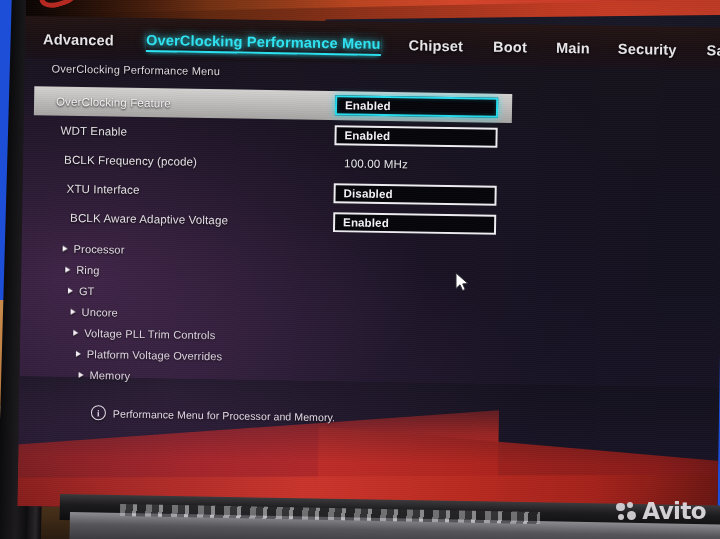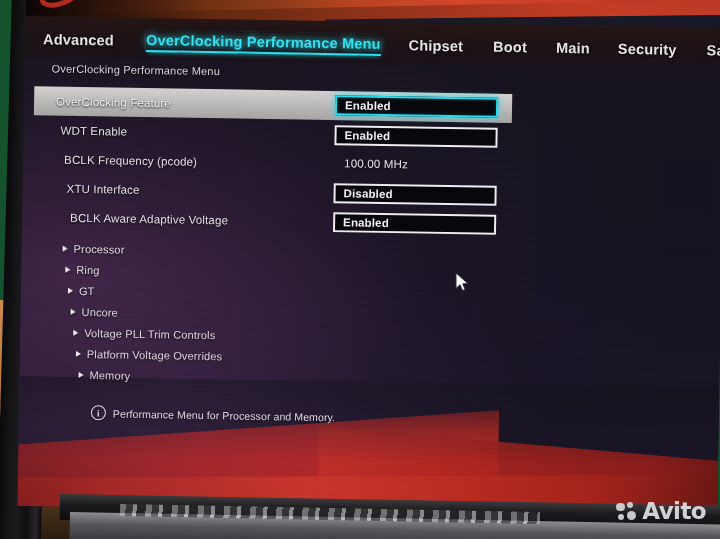--- a/index.html
+++ b/index.html
@@ -2,21 +2,21 @@
 <html><head>
 <meta charset="utf-8">
 <style>
   html,body{margin:0;padding:0;background:#000;}
   body{
     width:720px;height:539px;overflow:hidden;position:relative;
     font-family:"Liberation Sans", sans-serif;
   }
 
   
-  #scene{position:absolute;inset:0;background:#14532d;overflow:hidden;}
+  #scene{position:absolute;inset:0;background:#1d4ed8;overflow:hidden;}
 
   
   .desk{
     position:absolute;left:0;top:300px;width:90px;height:239px;
     background:linear-gradient(150deg,#c98b4c 0%,#b5763c 45%,#8a5526 100%);
   }
   .desk2{
     position:absolute;left:0;top:402px;width:60px;height:90px;
     background:linear-gradient(160deg,#e2b07a 0%,#c08846 100%);
     transform:skewY(-7deg);

